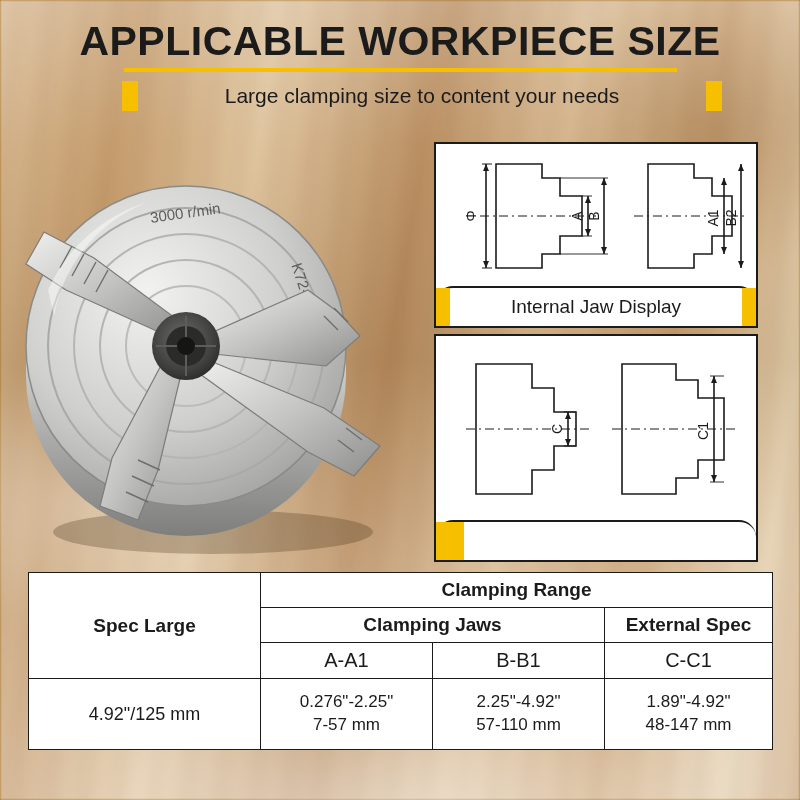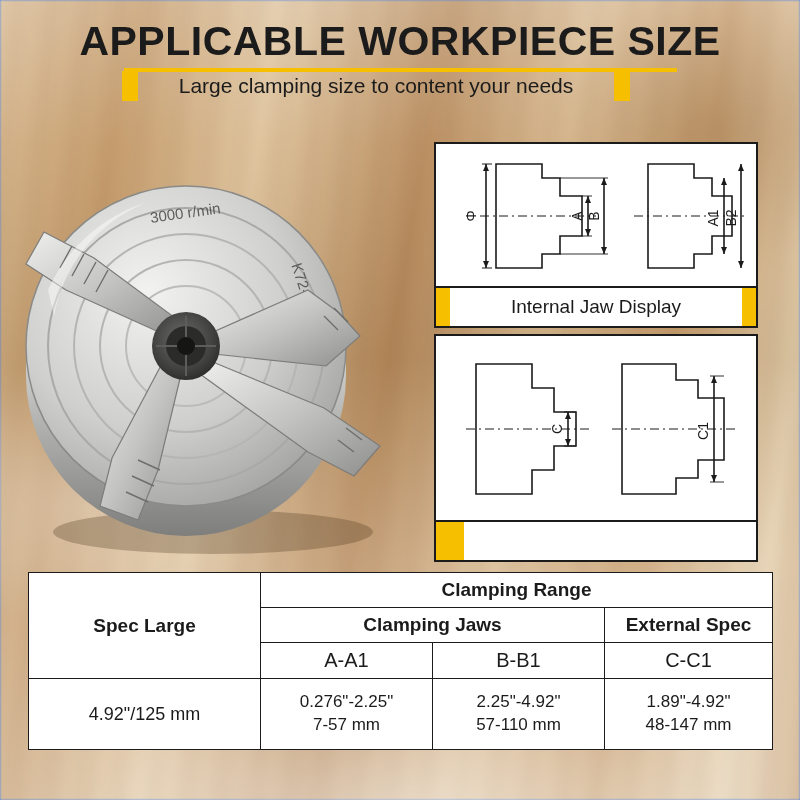--- a/index.html
+++ b/index.html
@@ -9,21 +9,21 @@
   body {
     width: 800px;
     height: 800px;
     font-family: "Liberation Sans", sans-serif;
     overflow: hidden;
   }
   #page {
     position: relative;
     width: 800px;
     height: 800px;
-    background: #3b82f6;
+    background: #a16207;
     overflow: hidden;
   }
   
   #bg {
     position: absolute;
     inset: 0;
     background:
       linear-gradient(180deg, rgba(255,255,255,0.25) 0%, rgba(255,255,255,0.05) 18%, rgba(0,0,0,0.05) 45%, rgba(255,255,255,0.18) 70%, rgba(255,255,255,0.35) 100%),
       linear-gradient(100deg, #d8b88e 0%, #c59a68 15%, #e0c49c 30%, #b98c5c 48%, #d9b98e 63%, #caa06f 78%, #e6d0ad 92%, #c9a275 100%);
     filter: blur(1px);
@@ -62,22 +62,22 @@
     position: absolute;
     left: 124px;
     top: 68px;
     width: 553px;
     height: 4px;
     background: #f6c000;
   }
   #subtitle-wrap {
     position: absolute;
     left: 122px;
-    top: 70px;
-    width: 508px;
+    top: 80px;
+    width: 600px;
     height: 32px;
     display: flex;
     align-items: center;
   }
   #subtitle-wrap::before,
   #subtitle-wrap::after {
     content: "";
     width: 16px;
     height: 30px;
     background: #f6c000;
@@ -127,20 +127,21 @@
     position: absolute;
     left: 0;
     bottom: 0;
     width: 100%;
     height: 40px;
     box-sizing: border-box;
     display: flex;
     align-items: center;
     border-top: 2px solid #1b1b1b;
     background: #ffffff;
+    border-radius: 17px;
   }
   .caption-bar .tick {
     width: 14px;
     height: 100%;
     background: #f6c000;
     flex: 0 0 auto;
   }
   .caption-bar .ctext {
     flex: 1 1 auto;
     text-align: center;

